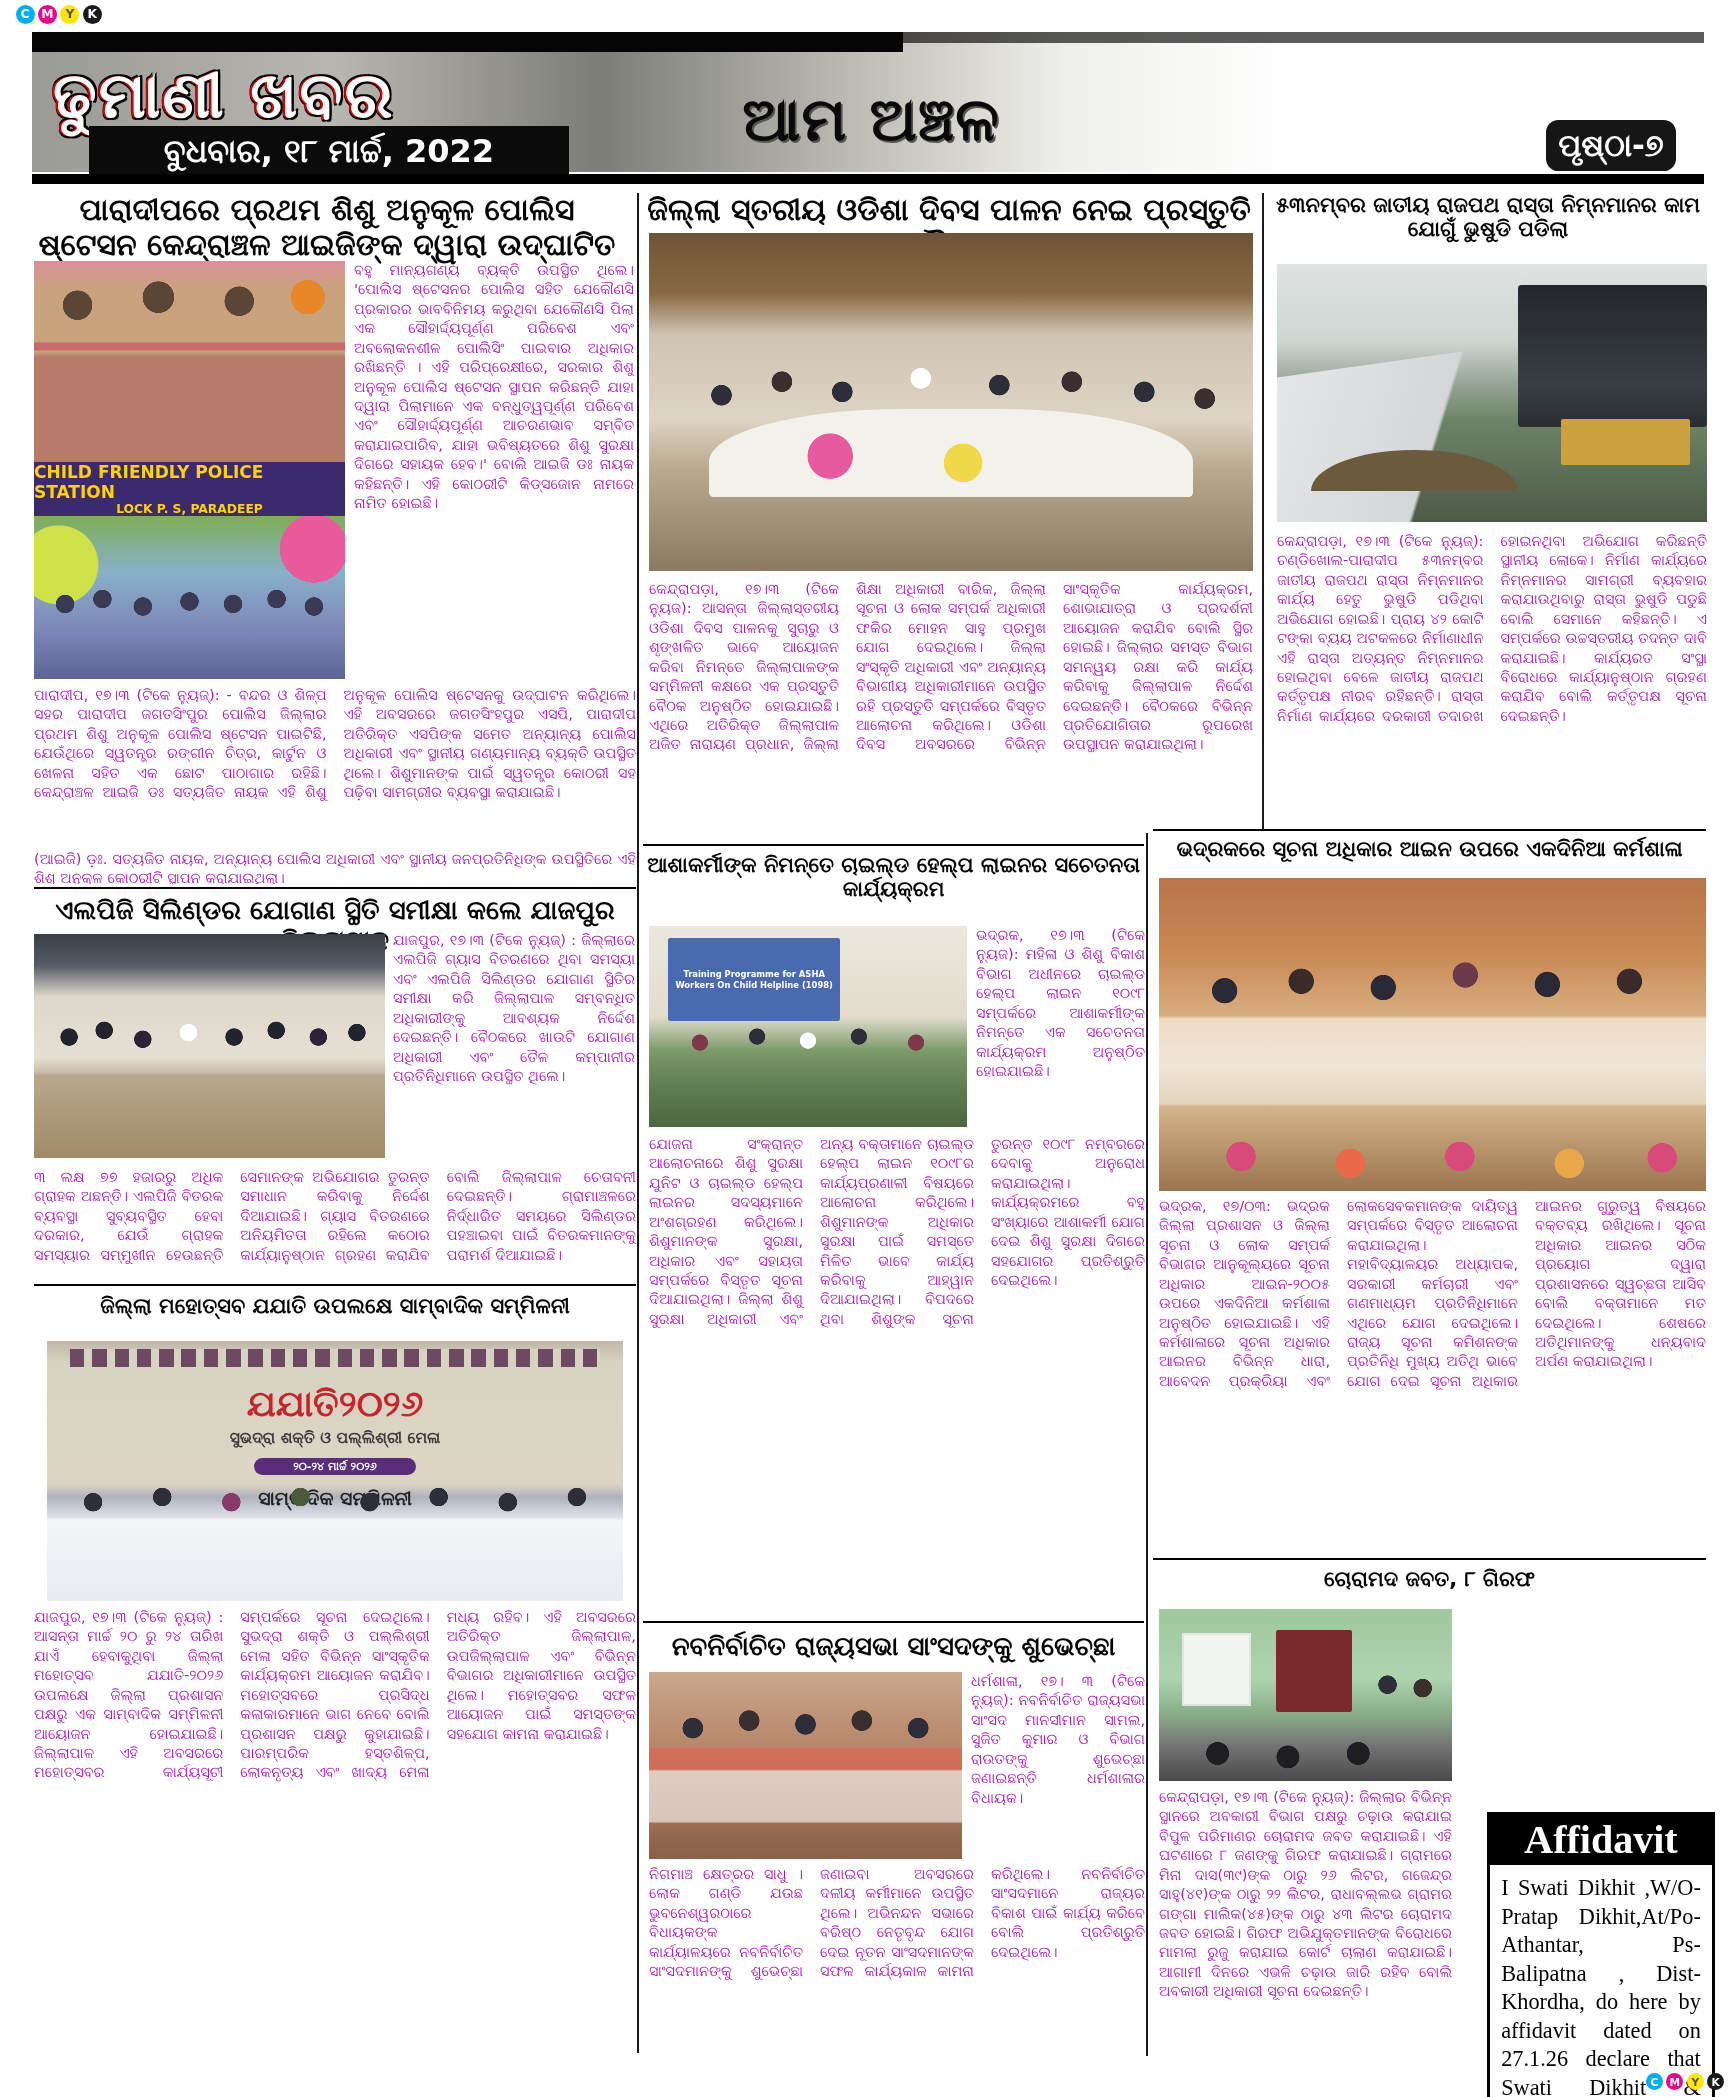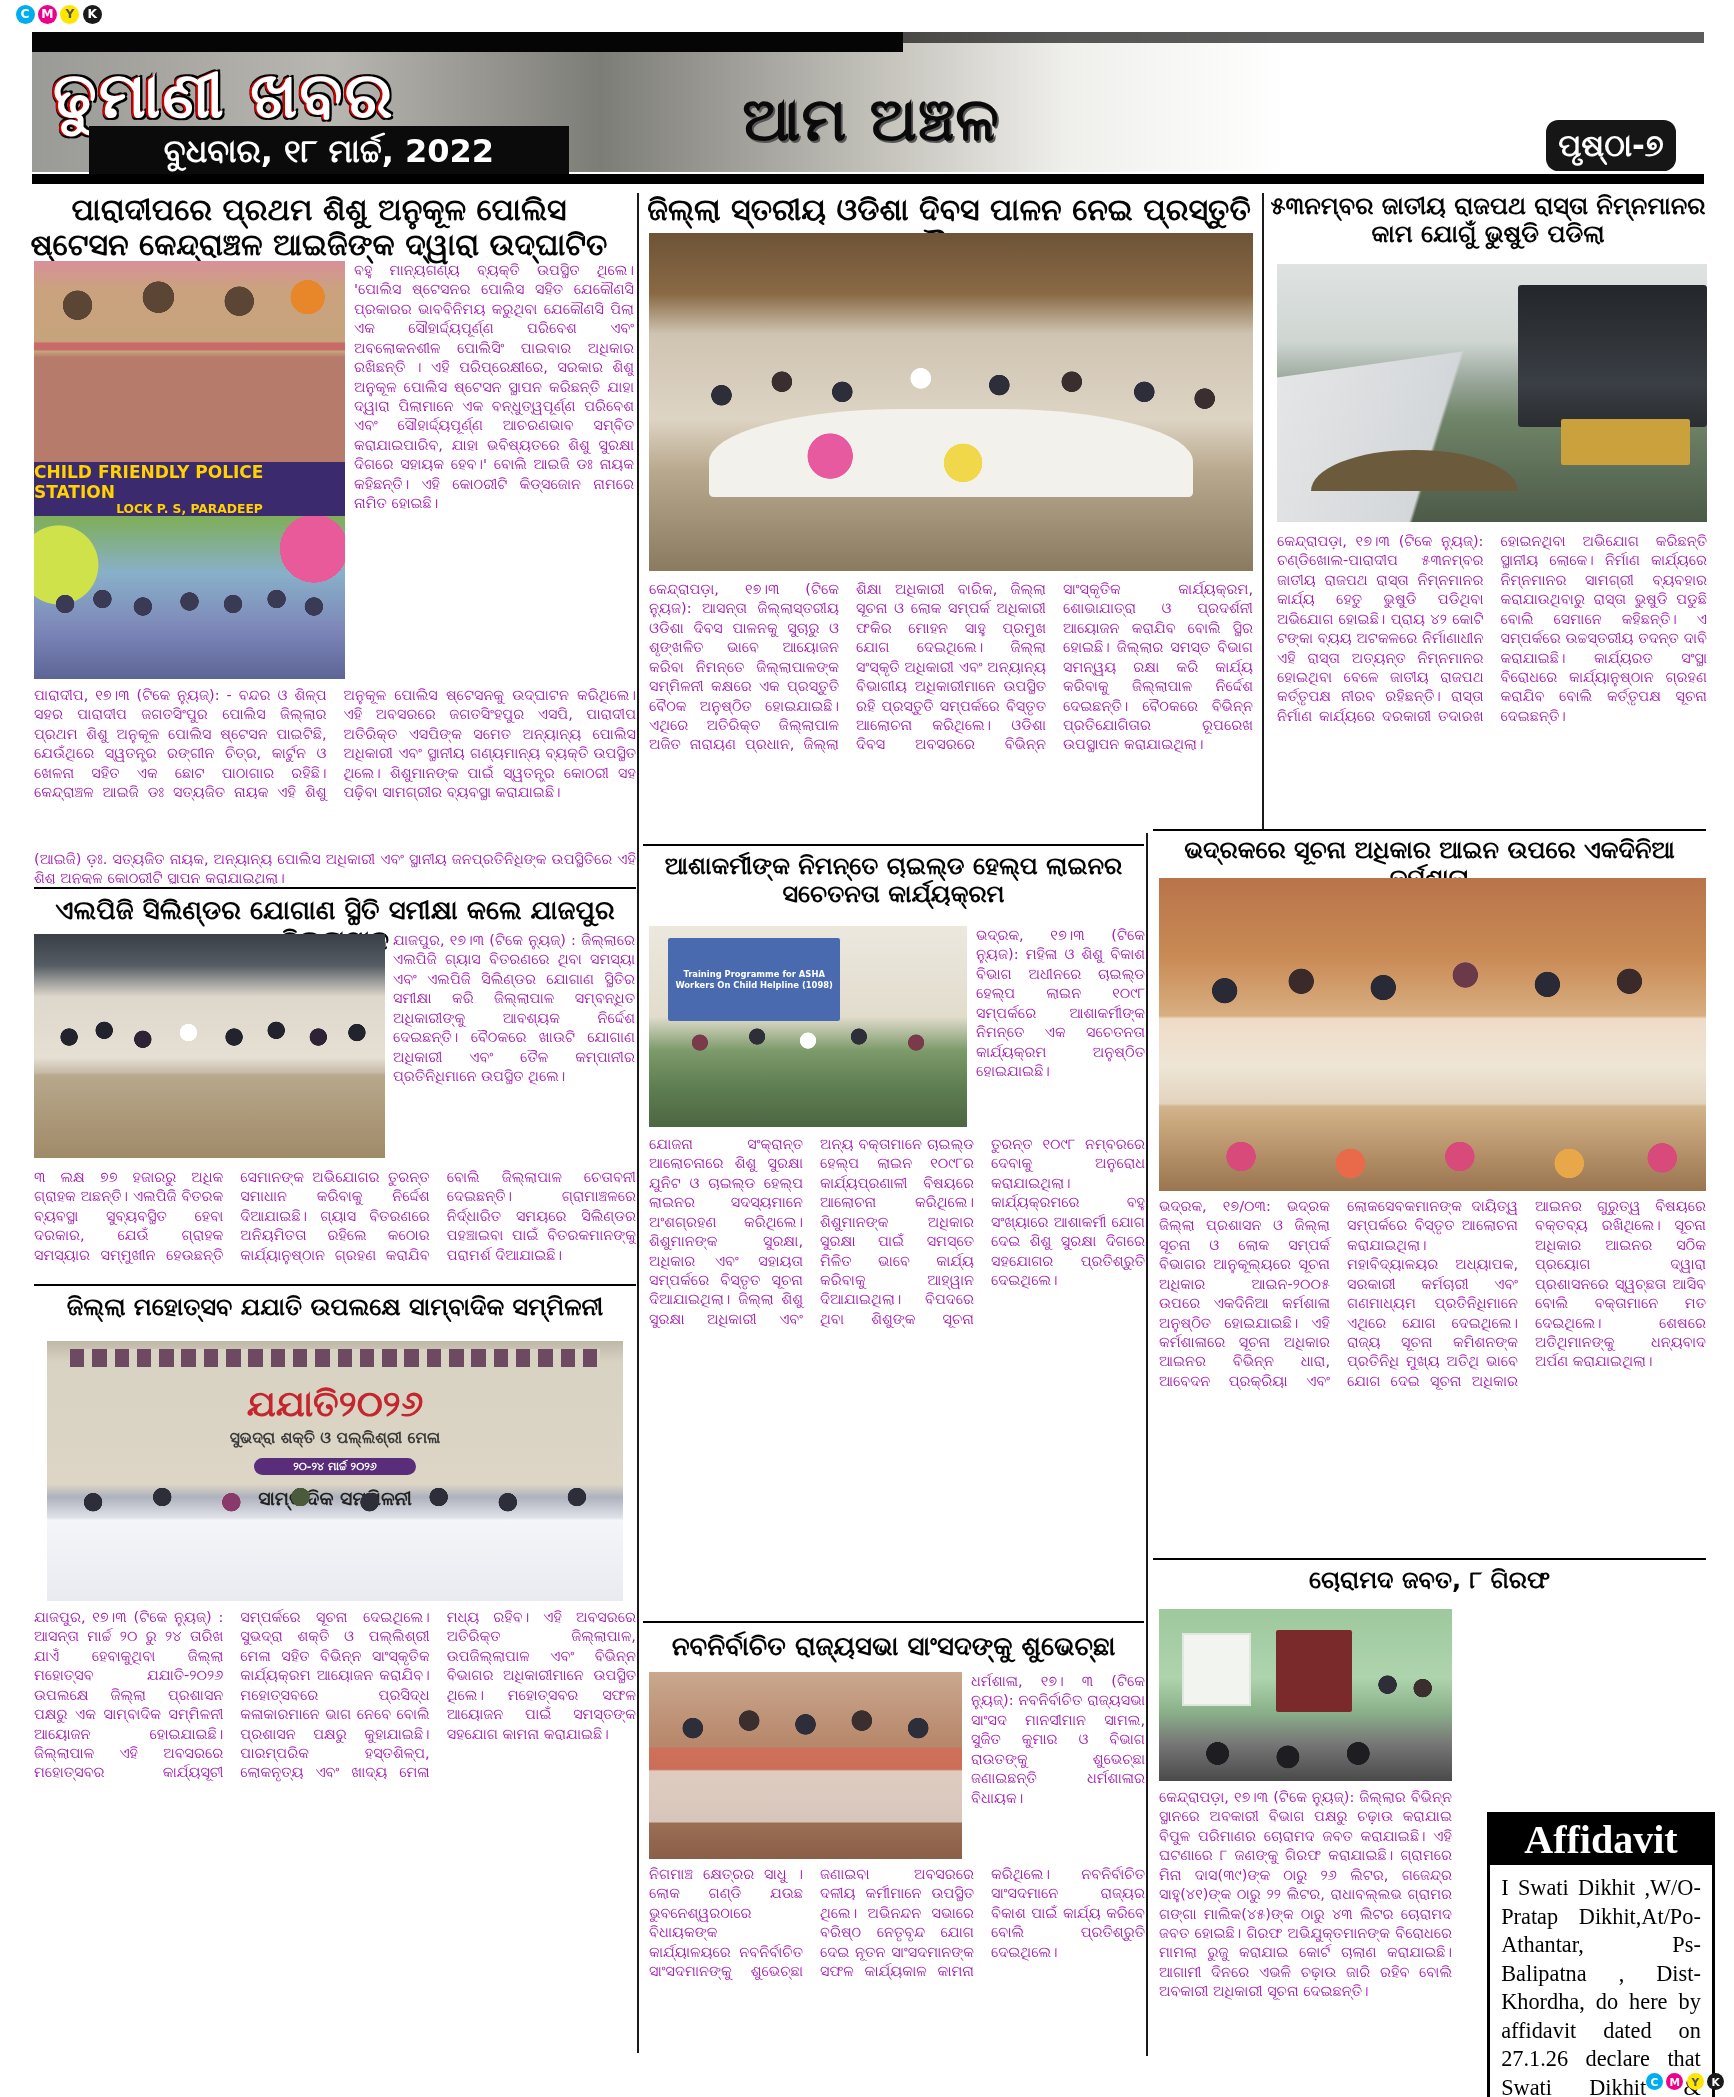--- a/index.html
+++ b/index.html
@@ -17,21 +17,21 @@
   .section-title{font-weight:bold;font-size:60px;color:#0a0a0a;letter-spacing:1.1px;
                  text-shadow:1.7px 1.7px 0 #555;}
   .date-bar{background:#0b0b0b;color:#fff;font-size:32px;font-weight:bold;
             display:flex;align-items:center;justify-content:center;}
   .page-badge{background:#161616;color:#fff;font-size:31px;font-weight:bold;border-radius:12.3px;
               display:flex;align-items:center;justify-content:center;}
   .rule-h{background:#000;}
   .rule-v{background:#1a1a1a;}
   
   .headline{font-weight:bold;text-align:center;line-height:1.16;color:#050505;}
-  .h54{font-size:30px;} .h50{font-size:24px;} .h46{font-size:26px;}
+  .h54{font-size:30px;} .h50{font-size:21px;} .h46{font-size:26px;}
   .body-txt{font-size:14.5px;line-height:1.34;text-align:justify;overflow:hidden;
             word-break:break-word;color:#a21caf;}
   .cols2{column-count:2;column-gap:17px;}
   .cols3{column-count:3;column-gap:17px;}
   .photo{position:absolute;overflow:hidden;background:#c9c6c0;}
   .ph-layer{position:absolute;left:0;top:0;right:0;bottom:0;}
   .ph-txt{position:absolute;font-weight:bold;text-align:center;}
   
   .affidavit{border:3.4px solid #000;background:#fff;}
   .affidavit .aff-head{background:#000;color:#fff;text-align:center;
@@ -62,21 +62,21 @@
   <div class="abs date-bar" style="left:89px;top:126px;width:480px;height:49px;">ବୁଧବାର, ୧୮ ମାର୍ଚ୍ଚ, 2022</div>
 
   <div class="abs page-badge" style="left:1546px;top:120px;width:130px;height:51px;">ପୃଷ୍ଠା-୭</div>
 
   <div class="abs rule-h" style="left:32px;top:174px;width:1672px;height:10px;"></div>
 
   <div class="abs rule-v" style="left:637px;top:193px;width:1.7px;height:1860px;"></div>
   <div class="abs rule-v" style="left:1262px;top:193px;width:1.7px;height:637px;"></div>
   <div class="abs rule-v" style="left:1146px;top:833px;width:1.7px;height:1223px;"></div>
 
-  <div class="abs headline h54" style="left:18px;top:193px;width:602px;">ପାରାଦୀପରେ ପ୍ରଥମ ଶିଶୁ ଅନୁକୂଳ ପୋଲିସ ଷ୍ଟେସନ କେନ୍ଦ୍ରାଞ୍ଚଳ ଆଇଜିଙ୍କ ଦ୍ୱାରା ଉଦ୍‌ଘାଟିତ</div>
+  <div class="abs headline h54" style="left:26px;top:193px;width:602px;">ପାରାଦୀପରେ ପ୍ରଥମ ଶିଶୁ ଅନୁକୂଳ ପୋଲିସ ଷ୍ଟେସନ କେନ୍ଦ୍ରାଞ୍ଚଳ ଆଇଜିଙ୍କ ଦ୍ୱାରା ଉଦ୍‌ଘାଟିତ</div>
 
   <div class="photo" style="left:34px;top:261px;width:311px;height:418px;">
     <div class="ph-layer" style="background:linear-gradient(180deg,#d9909a 0%,#caa27e 14%,#c6a47c 45%,#b77b6b 48%);height:48%;"></div>
     <div class="ph-layer" style="top:0;height:48%;background:
         radial-gradient(circle at 14% 22%, #5b4636 0 14.5px, transparent 15px),
         radial-gradient(circle at 40% 18%, #5b4636 0 15.6px, transparent 16px),
         radial-gradient(circle at 66% 20%, #5b4636 0 14.5px, transparent 15px),
         radial-gradient(circle at 88% 18%, #e8862a 0 17px, transparent 17.3px),
         linear-gradient(180deg,transparent 40%, rgba(200,60,90,.55) 41%, rgba(200,60,90,.55) 44%, transparent 45%);"></div>
     <div class="abs" style="left:0;top:48%;width:100%;height:13%;background:#3c2a6e;display:flex;flex-direction:column;align-items:center;justify-content:center;">

